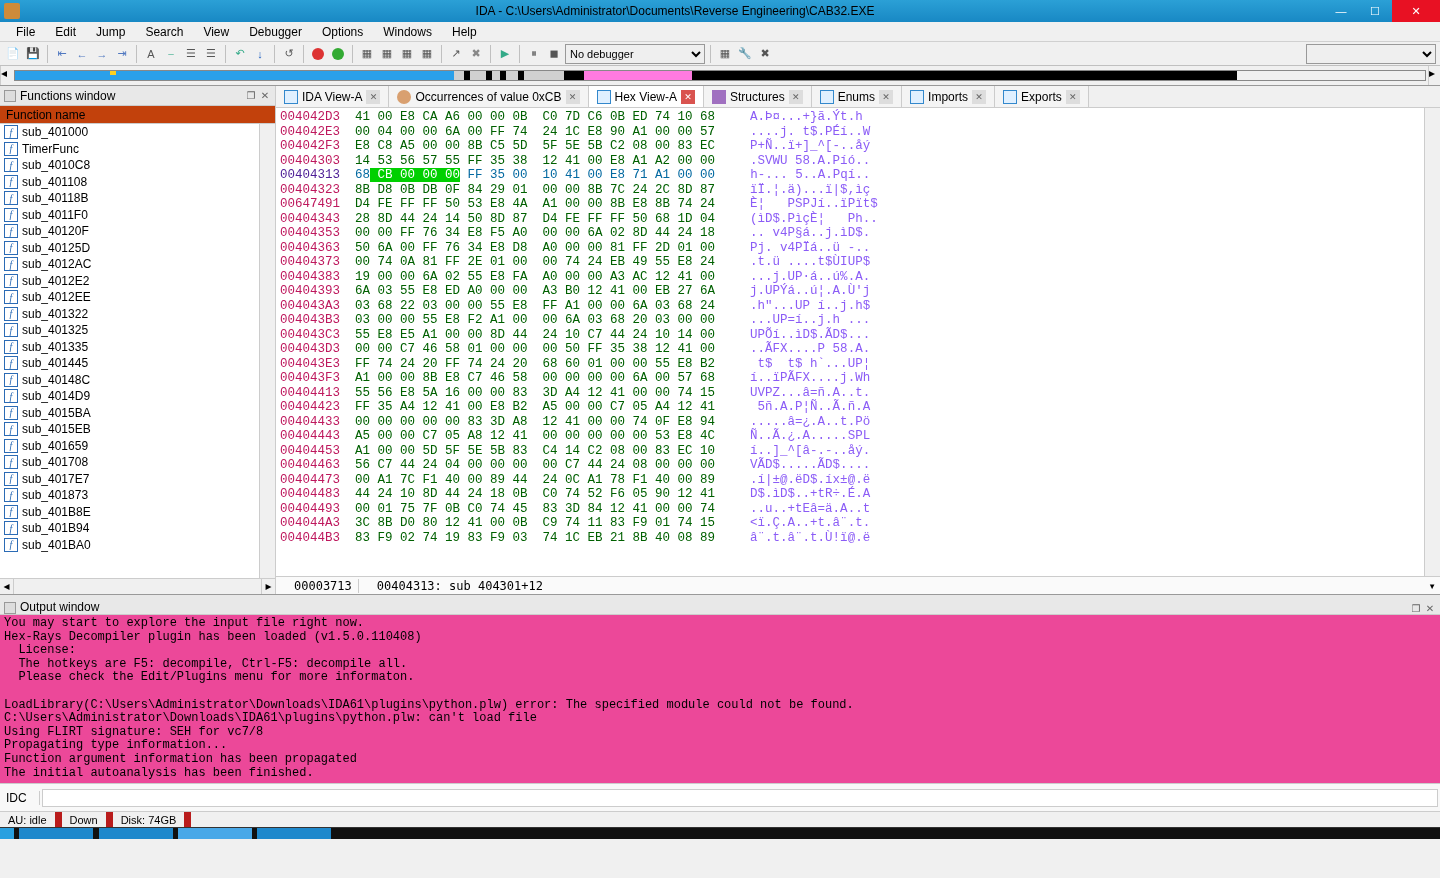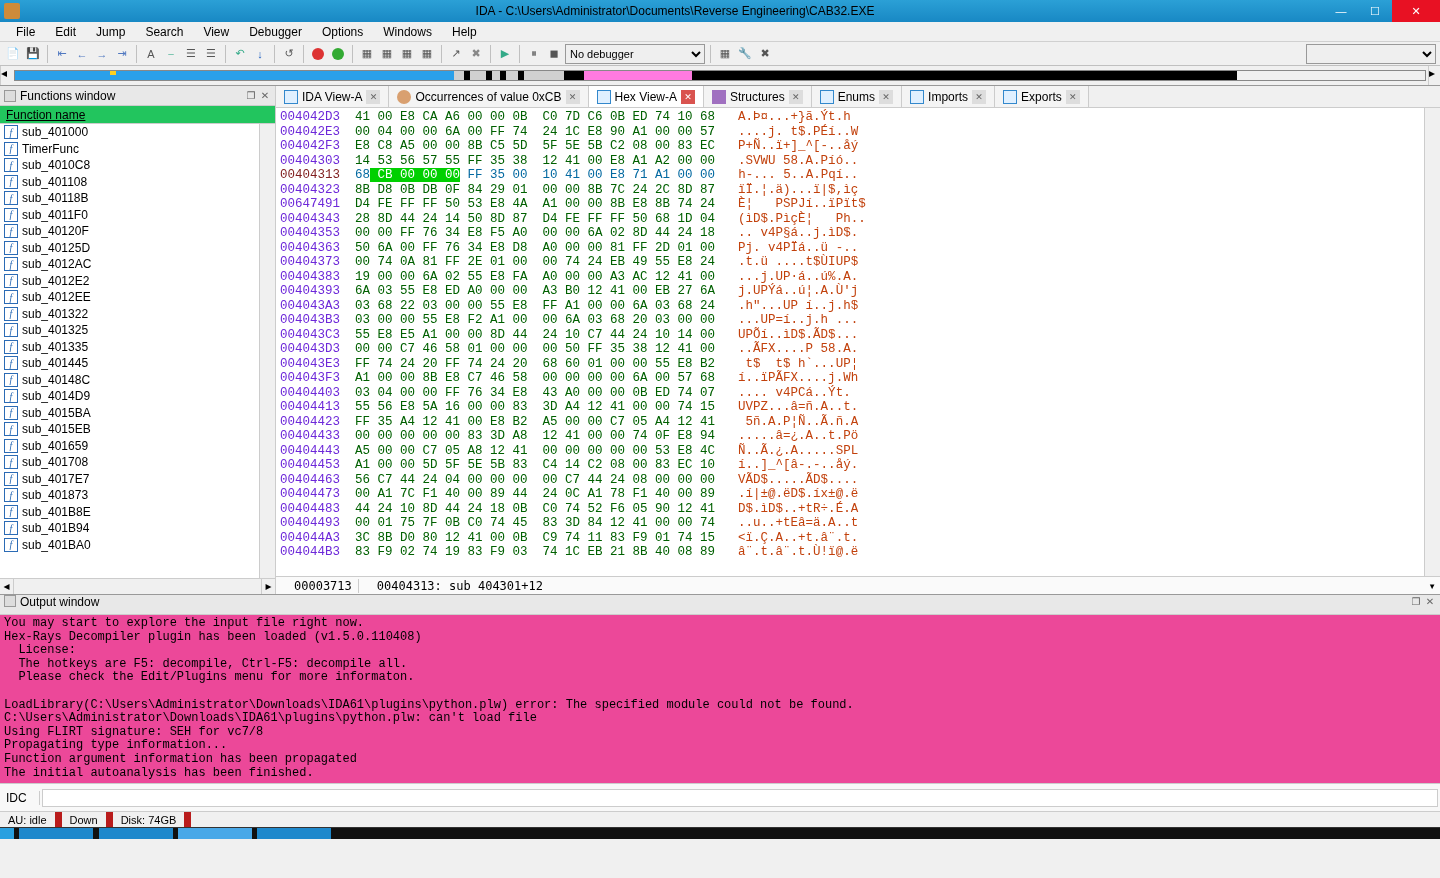--- a/index.html
+++ b/index.html
@@ -23,48 +23,48 @@
 .navbar-marker { position:absolute; top:0; height:4px; width:6px; background:#ffd020;}
 .navseg { height:100%; }
 .nav-scroll { width:12px; background:#f0f0f0; border-left:1px solid #ccc;}
 .nav-viz { flex:1; position:relative; display:flex; margin:4px 2px; border:1px solid #888;}
 .content { display:flex; height: 508px; }
 .left-panel { width: 276px; display:flex; flex-direction:column; border-right:1px solid #ccc;}
 .panel-header { height:20px; background:#e8e8e8; border-bottom:1px solid #ccc; display:flex; align-items:center; padding:0 4px; font-size:12px;}
 .panel-header-icon { width:12px; height:12px; background:#ddd; margin-right:4px; border:1px solid #999;}
 .panel-header-btns { margin-left:auto; display:flex; gap:2px;}
 .panel-header-btns span { width:12px; height:12px; display:inline-flex; align-items:center; justify-content:center; font-size:10px; color:#666; cursor:default;}
-.col-header { height:18px; background:#22c55e; border-bottom:1px solid #ccc; display:flex; align-items:center; padding:0 6px; font-size:12px;text-decoration:underline;}
+.col-header { height:18px; background:#c2410c; border-bottom:1px solid #ccc; display:flex; align-items:center; padding:0 6px; font-size:12px;}
 .func-list { flex:1; overflow:hidden; background:#fff; position:relative;}
 .func-item { height:16.5px; display:flex; align-items:center; padding:0 4px; font-size:12px; white-space:nowrap;}
 .func-icon { width:14px; height:14px; border:1px solid #2b6bb5; background:#fff; color:#2b6bb5; font-style:italic; font-size:10px; display:flex; align-items:center; justify-content:center; margin-right:4px; font-family:serif;}
 .func-scroll-v { position:absolute; right:0; top:0; width:16px; height:100%; background:#f0f0f0; border-left:1px solid #ccc;}
 .func-scroll-h { height:16px; background:#f0f0f0; border-top:1px solid #ccc; display:flex;}
 .right-panel { flex:1; display:flex; flex-direction:column; background:#fff;}
 .tabs { height:22px; background:#f0f0f0; border-bottom:1px solid #ccc; display:flex; align-items:stretch; overflow:hidden;}
 .tab { display:flex; align-items:center; padding:0 8px; border-right:1px solid #ccc; background:#f4f4f4; font-size:12px; white-space:nowrap;}
 .tab.active { background:#fff;}
 .tab-icon { width:14px; height:14px; margin-right:4px; display:inline-block;}
 .tab-icon.blue-box { border:1px solid #3388cc; background:#e0f0ff;}
 .tab-icon.head { border-radius:50%; background:#d9a070;}
 .tab-icon.purple { background:#a070c0;}
 .tab-close { width:14px; height:14px; margin-left:4px; display:flex; align-items:center; justify-content:center; font-size:9px; color:#666; background:#ddd;}
 .tab-close.red { background:#d9534f; color:#fff;}
 .hex-view { flex:1; font-family: "Consolas", "Courier New", monospace; font-size:12.5px; line-height:14.5px; padding:2px 4px; overflow:hidden; background:#fff; position:relative;}
 .hex-line { white-space:pre; }
-.hex-addr { color:#6d28d9;}
+.hex-addr { color:#be185d;}
 .hex-data { color:#006000;}
 .hex-data.blue { color:#0369a1;}
 .hex-selected { background:#00d000; color:#fff;}
-.hex-ascii { color:#c2410c; margin-left:8px;}
+.hex-ascii { color:#8b5cf6; margin-left:20px;}
 .hex-scroll-v { position:absolute; right:0; top:0; width:16px; height:100%; background:#f0f0f0; border-left:1px solid #ccc;}
 .status-line { height:18px; border-top:1px solid #ccc; background:#fafafa; font-family:monospace; font-size:12px; display:flex; align-items:center;}
 .status-cell { padding:0 6px; border-right:1px solid #ccc;margin-left:12px;}
 .output-panel { border-top:1px solid #999;}
-.output-header { height:20px; background:#e8e8e8; border-bottom:1px solid #ccc; display:flex; align-items:flex-start; padding:0 4px; font-size:12px;}
+.output-header { height:20px; background:#e8e8e8; border-bottom:1px solid #ccc; display:flex; align-items:flex-end; padding:0 4px; font-size:12px;}
 .output-body { height:168px; background:#ec4899; font-family:"Consolas","Courier New",monospace; font-size:12px; line-height:13.6px; padding:2px 4px; overflow:hidden;}
 .output-body div { white-space:pre;}
 .idc-bar { height:28px; display:flex; align-items:center; border-top:1px solid #ccc; background:#f8f8f8;}
 .idc-label { width:40px; padding:0 6px; border-right:1px solid #ccc; font-size:12px;}
 .idc-input { flex:1; height:18px; border:1px solid #ccc; margin:0 2px; font-size:12px; padding:0 4px;}
 .statusbar { height:16px; background:#f0f0f0; border-top:1px solid #ccc; display:flex; font-size:11px;}
 .statusbar span { padding:0 8px; border-right:7px solid #b91c1c; display:flex; align-items:center;}
 .taskbar { height:12px; background:#111; border-top:1px solid #333;}
 .task-item { display:inline-block; height:100%; width:74px; background:#1e88cc; margin-right:2px;}
 .task-item.active { background:#48a8e8;}
@@ -328,36 +328,35 @@
           <span class="tab-icon blue-box"></span>
           <span>Exports</span>
           <span class="tab-close">✕</span>
         </div>
       </div>
     <div class="hex-view" id="hexview">
       <div class="hex-line"><span class="hex-addr">004042D3</span>  <span class="hex-data">41 00 E8 CA A6 00 00 0B  C0 7D C6 0B ED 74 10 68</span>  <span class="hex-ascii">A.Þ¤...+}ã.Ýt.h</span></div>
         <div class="hex-line"><span class="hex-addr">004042E3</span>  <span class="hex-data">00 04 00 00 6A 00 FF 74  24 1C E8 90 A1 00 00 57</span>  <span class="hex-ascii">....j. t$.PÉí..W</span></div>
         <div class="hex-line"><span class="hex-addr">004042F3</span>  <span class="hex-data">E8 C8 A5 00 00 8B C5 5D  5F 5E 5B C2 08 00 83 EC</span>  <span class="hex-ascii">P+Ñ..ï+]_^[-..åý</span></div>
         <div class="hex-line"><span class="hex-addr">00404303</span>  <span class="hex-data">14 53 56 57 55 FF 35 38  12 41 00 E8 A1 A2 00 00</span>  <span class="hex-ascii">.SVWU 58.A.Píó..</span></div>
-        <div class="hex-line"><span class="hex-addr" style="color:#7f1d1d;">00404313</span>  <span class="hex-data blue">68</span><span class="hex-selected"> CB 00 00 00</span><span class="hex-data blue"> FF 35 00  10 41 00 E8 71 A1 00 00</span>  <span class="hex-ascii">h-... 5..A.Pqí..</span></div>
+        <div class="hex-line"><span class="hex-addr" style="color:#4c1d95;">00404313</span>  <span class="hex-data blue">68</span><span class="hex-selected"> CB 00 00 00</span><span class="hex-data blue"> FF 35 00  10 41 00 E8 71 A1 00 00</span>  <span class="hex-ascii">h-... 5..A.Pqí..</span></div>
         <div class="hex-line"><span class="hex-addr">00404323</span>  <span class="hex-data">8B D8 0B DB 0F 84 29 01  00 00 8B 7C 24 2C 8D 87</span>  <span class="hex-ascii">ïÏ.¦.ä)...ï|$,ìç</span></div>
         <div class="hex-line"><span class="hex-addr">00647491</span>  <span class="hex-data">D4 FE FF FF 50 53 E8 4A  A1 00 00 8B E8 8B 74 24</span>  <span class="hex-ascii">È¦   PSPJí..ïPït$</span></div>
         <div class="hex-line"><span class="hex-addr">00404343</span>  <span class="hex-data">28 8D 44 24 14 50 8D 87  D4 FE FF FF 50 68 1D 04</span>  <span class="hex-ascii">(ìD$.PìçÈ¦   Ph..</span></div>
         <div class="hex-line"><span class="hex-addr">00404353</span>  <span class="hex-data">00 00 FF 76 34 E8 F5 A0  00 00 6A 02 8D 44 24 18</span>  <span class="hex-ascii">.. v4P§á..j.ìD$.</span></div>
         <div class="hex-line"><span class="hex-addr">00404363</span>  <span class="hex-data">50 6A 00 FF 76 34 E8 D8  A0 00 00 81 FF 2D 01 00</span>  <span class="hex-ascii">Pj. v4PÏá..ü -..</span></div>
         <div class="hex-line"><span class="hex-addr">00404373</span>  <span class="hex-data">00 74 0A 81 FF 2E 01 00  00 74 24 EB 49 55 E8 24</span>  <span class="hex-ascii">.t.ü ....t$ÙIUP$</span></div>
         <div class="hex-line"><span class="hex-addr">00404383</span>  <span class="hex-data">19 00 00 6A 02 55 E8 FA  A0 00 00 A3 AC 12 41 00</span>  <span class="hex-ascii">...j.UP·á..ú%.A.</span></div>
         <div class="hex-line"><span class="hex-addr">00404393</span>  <span class="hex-data">6A 03 55 E8 ED A0 00 00  A3 B0 12 41 00 EB 27 6A</span>  <span class="hex-ascii">j.UPÝá..ú¦.A.Ù'j</span></div>
         <div class="hex-line"><span class="hex-addr">004043A3</span>  <span class="hex-data">03 68 22 03 00 00 55 E8  FF A1 00 00 6A 03 68 24</span>  <span class="hex-ascii">.h"...UP í..j.h$</span></div>
         <div class="hex-line"><span class="hex-addr">004043B3</span>  <span class="hex-data">03 00 00 55 E8 F2 A1 00  00 6A 03 68 20 03 00 00</span>  <span class="hex-ascii">...UP=í..j.h ...</span></div>
         <div class="hex-line"><span class="hex-addr">004043C3</span>  <span class="hex-data">55 E8 E5 A1 00 00 8D 44  24 10 C7 44 24 10 14 00</span>  <span class="hex-ascii">UPÕí..ìD$.ÃD$...</span></div>
         <div class="hex-line"><span class="hex-addr">004043D3</span>  <span class="hex-data">00 00 C7 46 58 01 00 00  00 50 FF 35 38 12 41 00</span>  <span class="hex-ascii">..ÃFX....P 58.A.</span></div>
         <div class="hex-line"><span class="hex-addr">004043E3</span>  <span class="hex-data">FF 74 24 20 FF 74 24 20  68 60 01 00 00 55 E8 B2</span>  <span class="hex-ascii"> t$  t$ h`...UP¦</span></div>
         <div class="hex-line"><span class="hex-addr">004043F3</span>  <span class="hex-data">A1 00 00 8B E8 C7 46 58  00 00 00 00 6A 00 57 68</span>  <span class="hex-ascii">í..ïPÃFX....j.Wh</span></div>
-        <div class="hex-line"><span class="hex-addr">00404403</span>  <span class="hex-data">03 04 00 00 FF 76 34 E8  43 A0 00 00 0B ED 74 07</span>  <span class="hex-ascii">.... v4PCá..Ýt.</span></div>
         <div class="hex-line"><span class="hex-addr">00404413</span>  <span class="hex-data">55 56 E8 5A 16 00 00 83  3D A4 12 41 00 00 74 15</span>  <span class="hex-ascii">UVPZ...â=ñ.A..t.</span></div>
         <div class="hex-line"><span class="hex-addr">00404423</span>  <span class="hex-data">FF 35 A4 12 41 00 E8 B2  A5 00 00 C7 05 A4 12 41</span>  <span class="hex-ascii"> 5ñ.A.P¦Ñ..Ã.ñ.A</span></div>
         <div class="hex-line"><span class="hex-addr">00404433</span>  <span class="hex-data">00 00 00 00 00 83 3D A8  12 41 00 00 74 0F E8 94</span>  <span class="hex-ascii">.....â=¿.A..t.Pö</span></div>
         <div class="hex-line"><span class="hex-addr">00404443</span>  <span class="hex-data">A5 00 00 C7 05 A8 12 41  00 00 00 00 00 53 E8 4C</span>  <span class="hex-ascii">Ñ..Ã.¿.A.....SPL</span></div>
         <div class="hex-line"><span class="hex-addr">00404453</span>  <span class="hex-data">A1 00 00 5D 5F 5E 5B 83  C4 14 C2 08 00 83 EC 10</span>  <span class="hex-ascii">í..]_^[â-.-..åý.</span></div>
         <div class="hex-line"><span class="hex-addr">00404463</span>  <span class="hex-data">56 C7 44 24 04 00 00 00  00 C7 44 24 08 00 00 00</span>  <span class="hex-ascii">VÃD$.....ÃD$....</span></div>
         <div class="hex-line"><span class="hex-addr">00404473</span>  <span class="hex-data">00 A1 7C F1 40 00 89 44  24 0C A1 78 F1 40 00 89</span>  <span class="hex-ascii">.í|±@.ëD$.íx±@.ë</span></div>
         <div class="hex-line"><span class="hex-addr">00404483</span>  <span class="hex-data">44 24 10 8D 44 24 18 0B  C0 74 52 F6 05 90 12 41</span>  <span class="hex-ascii">D$.ìD$..+tR÷.É.A</span></div>
         <div class="hex-line"><span class="hex-addr">00404493</span>  <span class="hex-data">00 01 75 7F 0B C0 74 45  83 3D 84 12 41 00 00 74</span>  <span class="hex-ascii">..u..+tEâ=ä.A..t</span></div>
         <div class="hex-line"><span class="hex-addr">004044A3</span>  <span class="hex-data">3C 8B D0 80 12 41 00 0B  C9 74 11 83 F9 01 74 15</span>  <span class="hex-ascii">&lt;ï.Ç.A..+t.â¨.t.</span></div>

